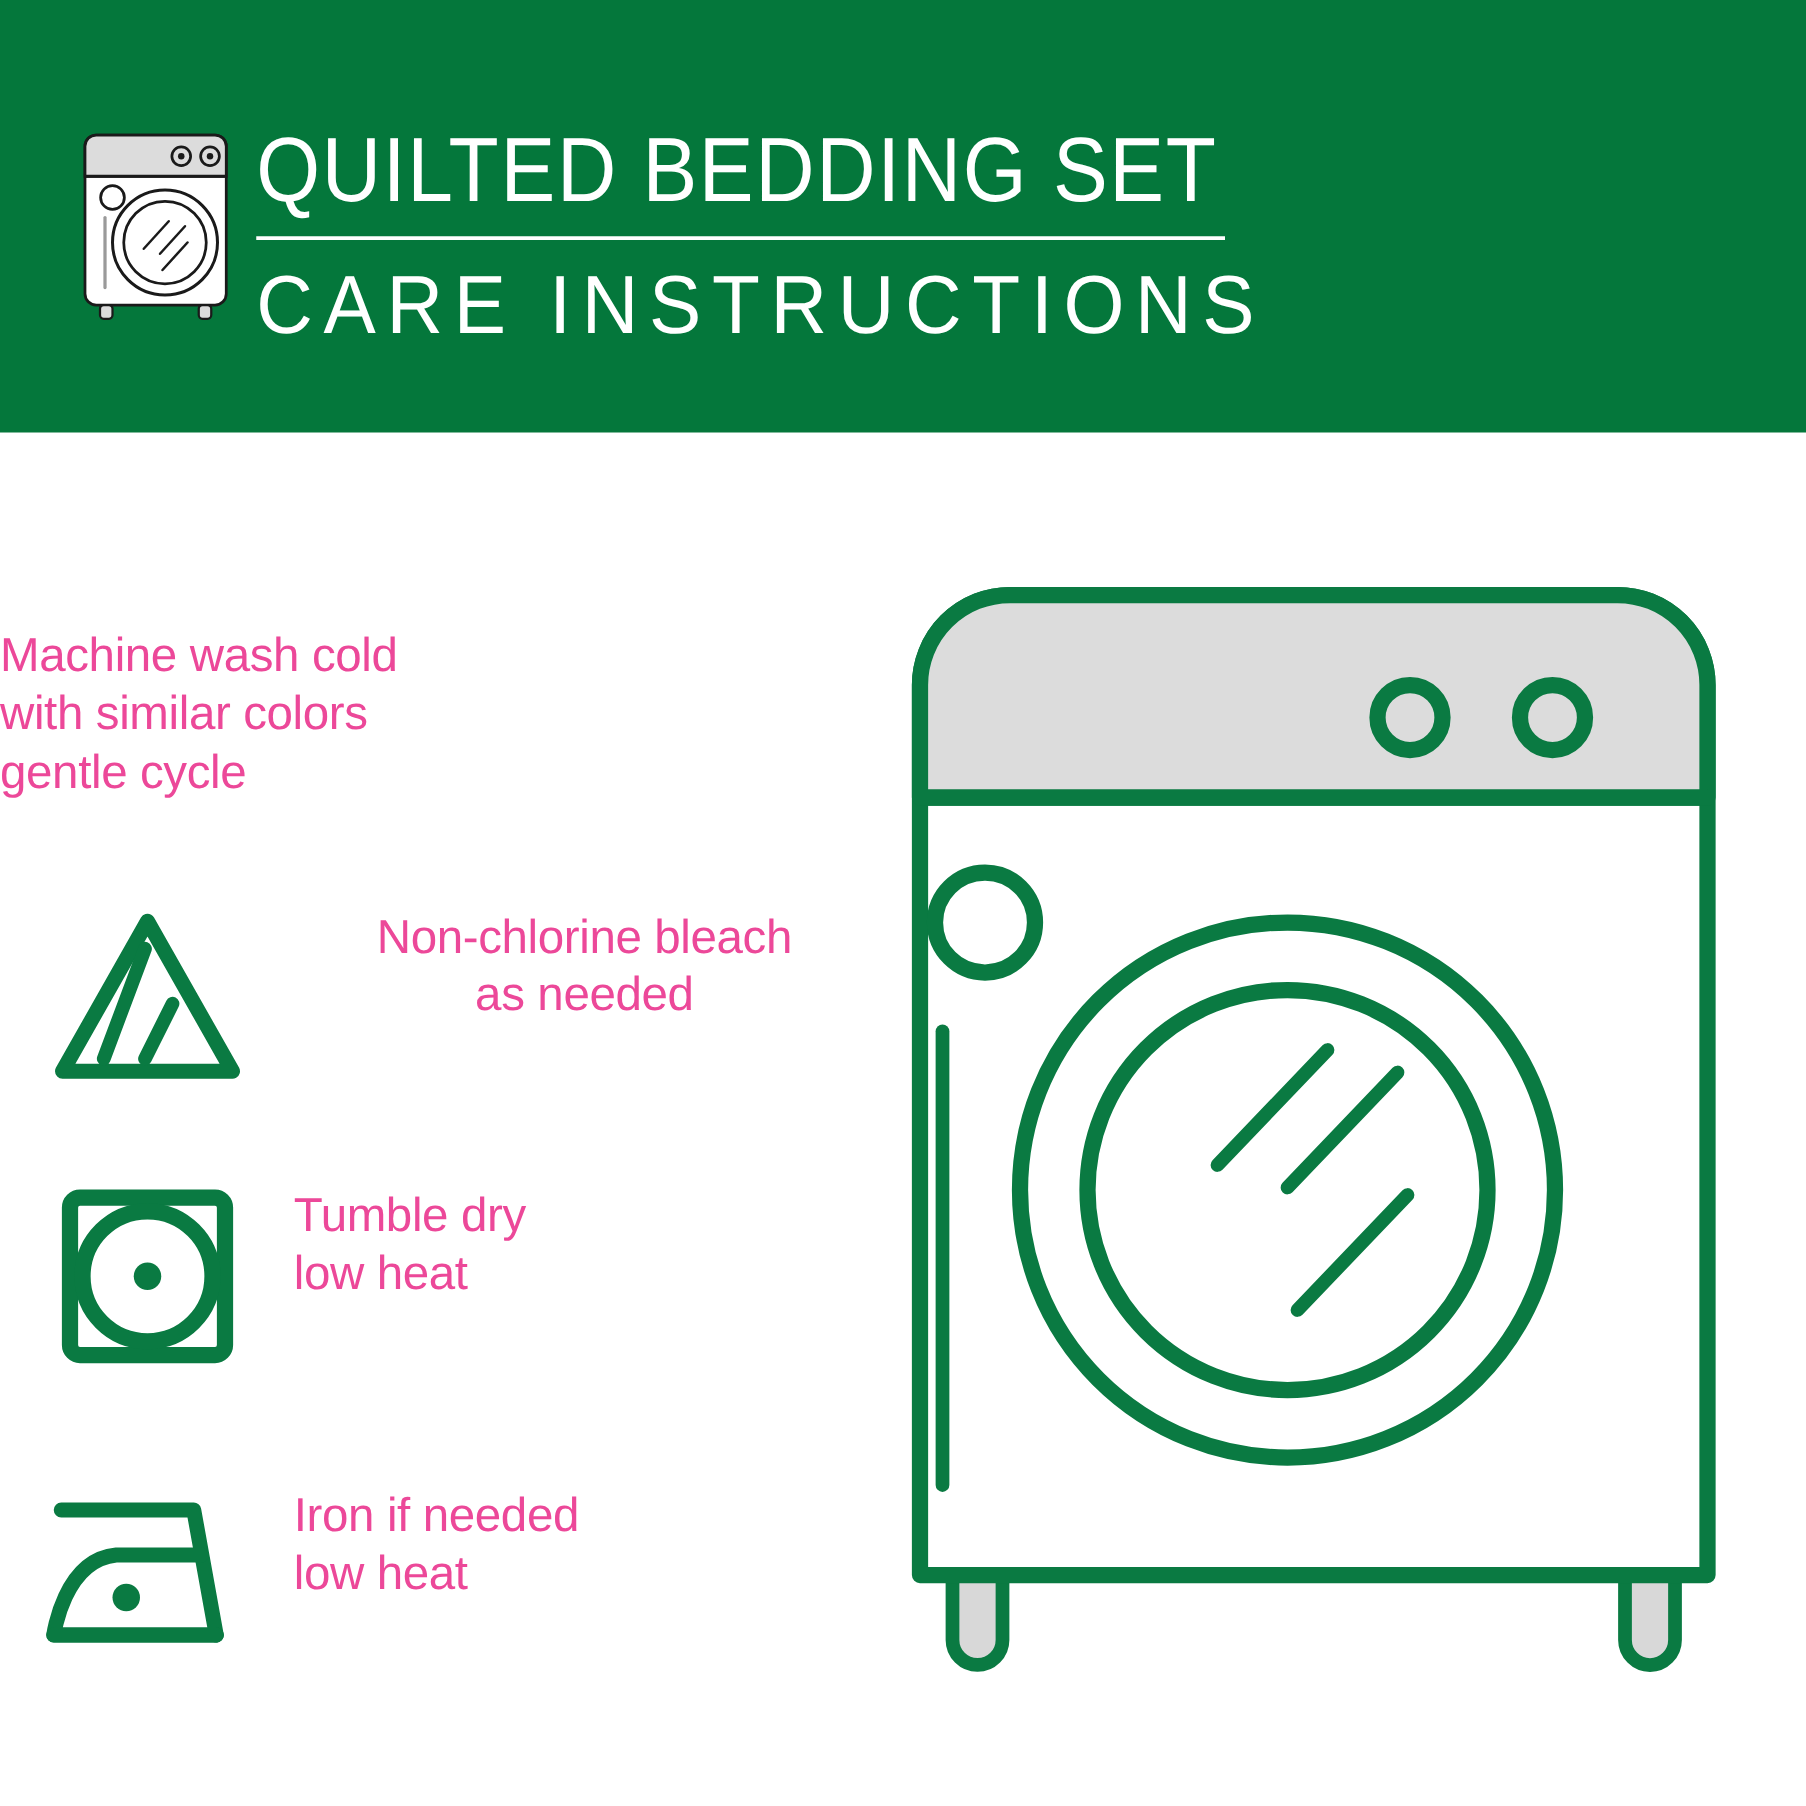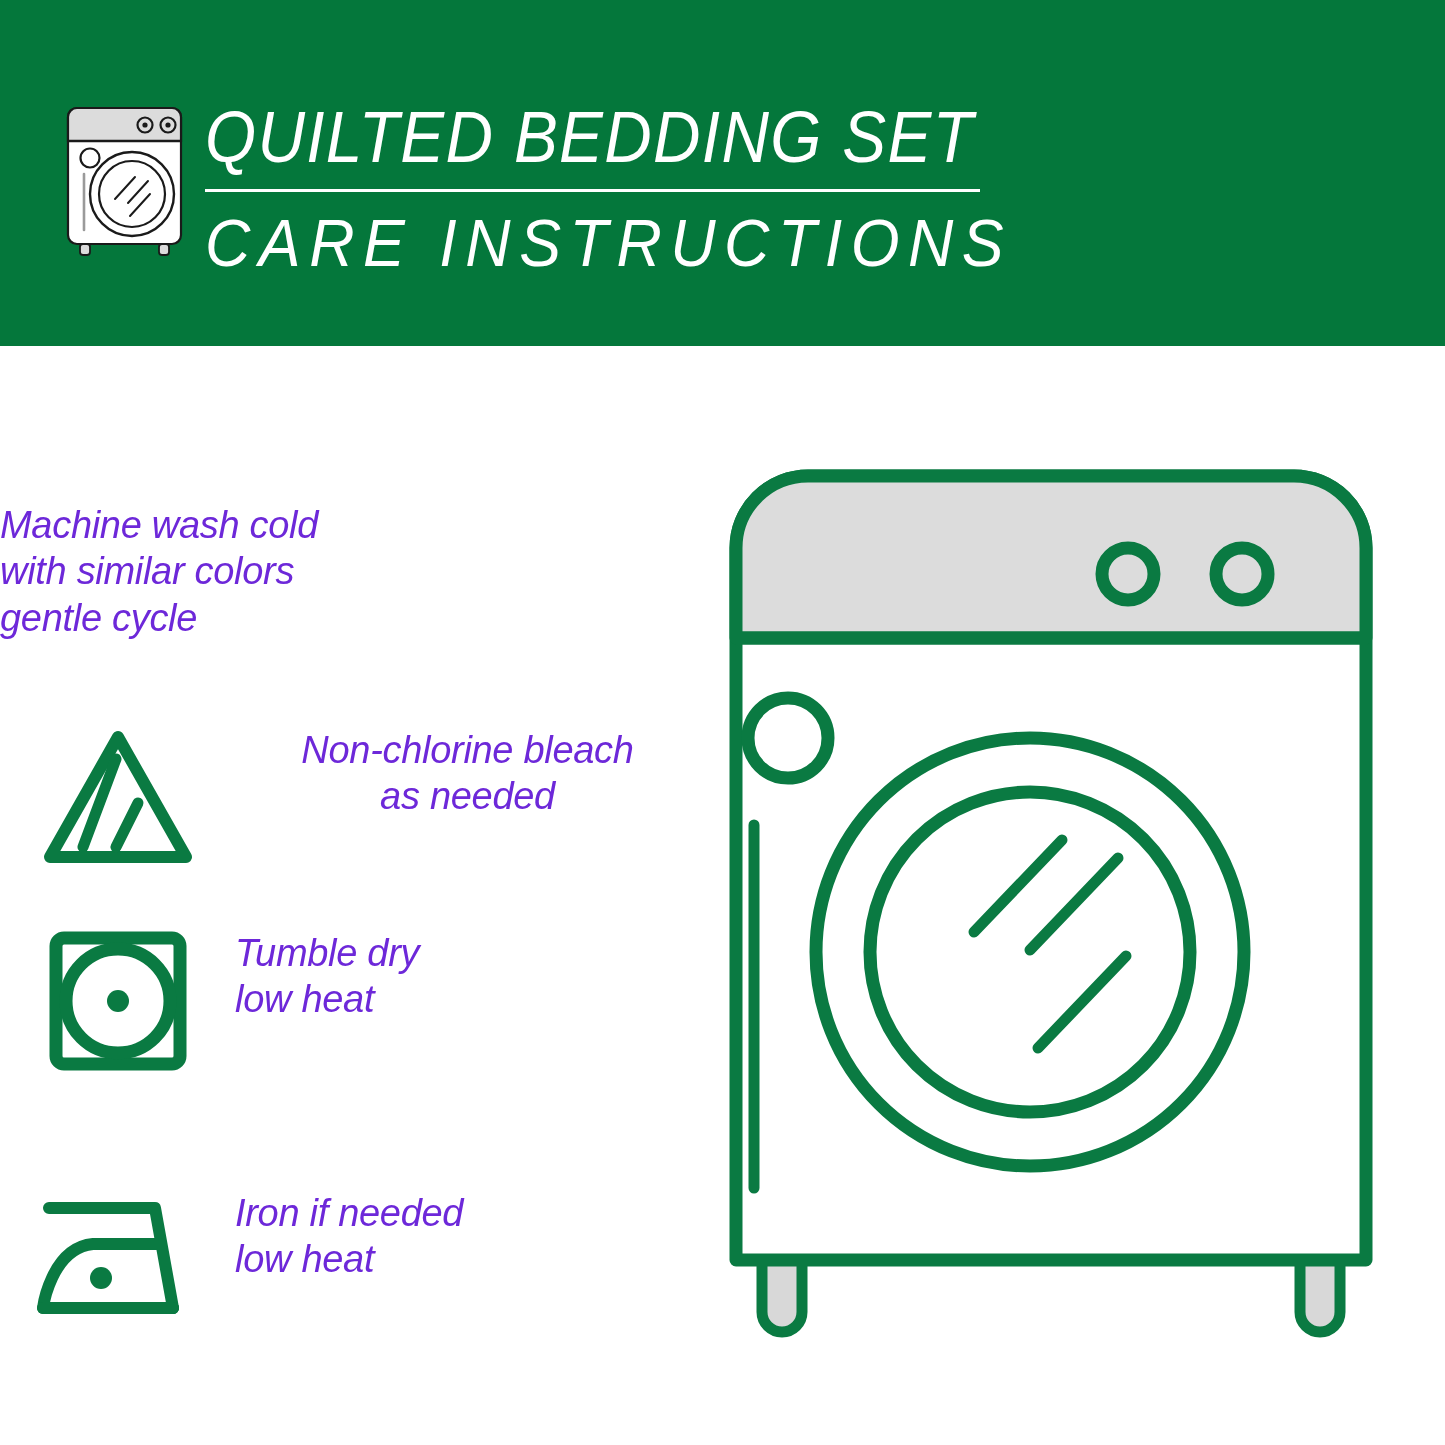--- a/index.html
+++ b/index.html
@@ -10,21 +10,20 @@
   }
   body {
     font-family: "Liberation Sans", sans-serif;
   }
   #page {
     position: relative;
     width: 1445px;
     height: 1445px;
     background: #ffffff;
     overflow: hidden;
-    font-style: italic;
   }
 
   
   #header-banner {
     position: absolute;
     left: 0;
     top: 0;
     width: 1445px;
     height: 346px;
     background: #04773B;
@@ -92,30 +91,30 @@
     flex: 0 0 235px;
     display: flex;
     justify-content: center;
     align-items: flex-start;
   }
   .care-row-text {
     flex: 1 1 auto;
     font-family: "Liberation Sans", sans-serif;
     font-size: 38px;
     font-weight: 400;
-    color: #6d28d9;
+    color: #ec4899;
     line-height: 1.22;
     letter-spacing: -0.3px;
     padding-top: 4px;
     white-space: pre-line;
   }
 
   #care-row-0 { top: 152px; }
   #care-row-1 { top: 377px; text-align: center; }
-  #care-row-2 { top: 580px; }
+  #care-row-2 { top: 600px; }
   #care-row-3 { top: 840px; }
 
   
   #machine-illustration {
     position: absolute;
     left: 700px;
     top: 440px;
     width: 720px;
     height: 940px;
   }

